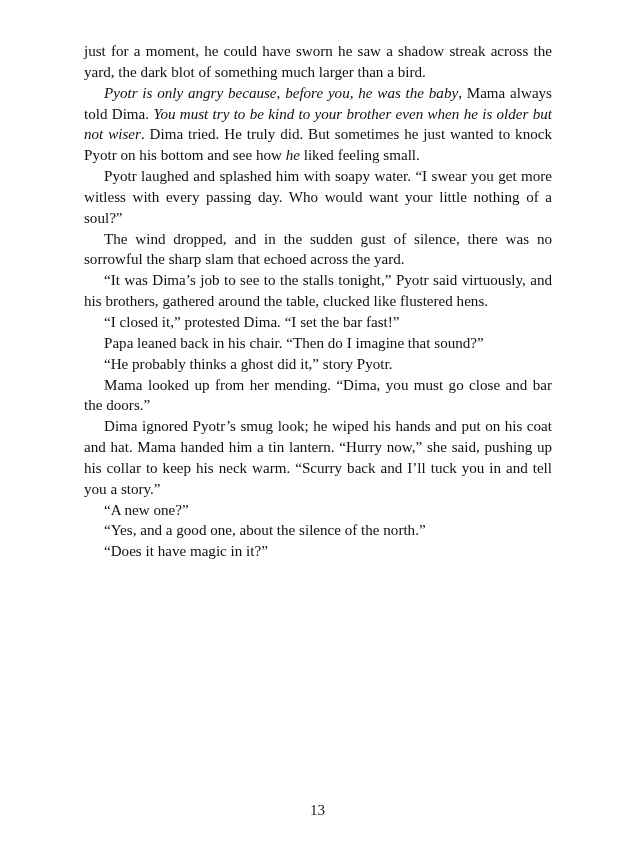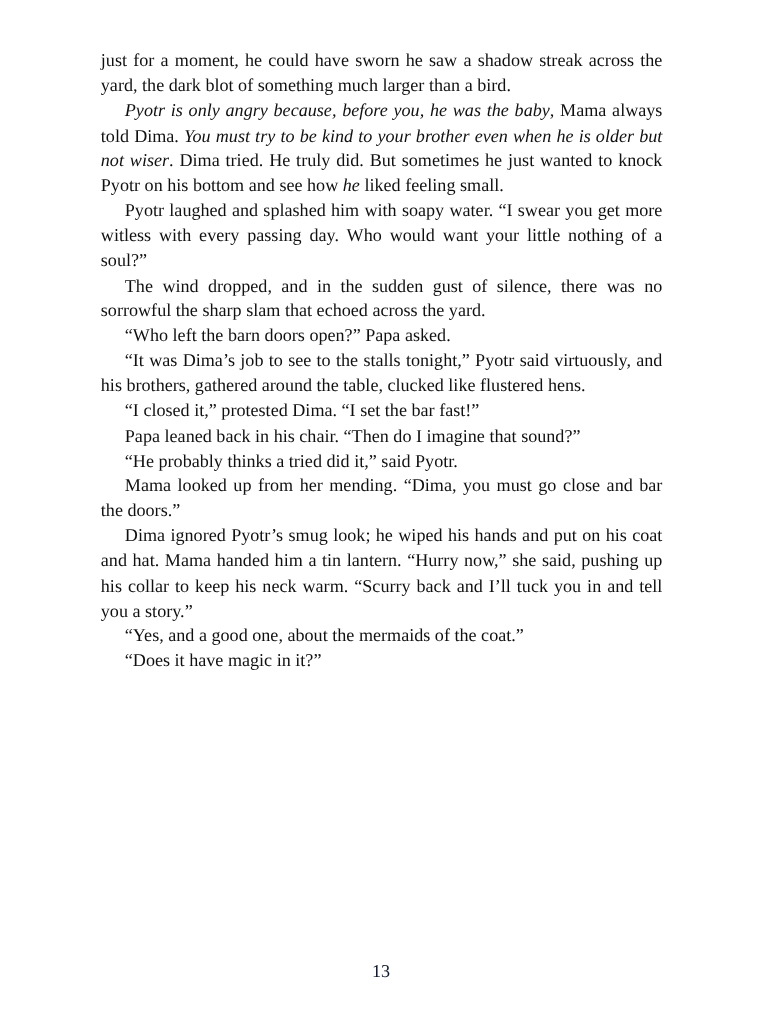--- a/index.html
+++ b/index.html
@@ -60,24 +60,24 @@
 </style>
 </head>
 <body>
 
 <div class="page">
   <div class="text-column">
       <p class="para noindent"><span>just for a moment, he could have sworn he saw a shadow streak across the yard, the dark blot of something much larger than a bird.</span></p>
       <p class="para indent"><em>Pyotr is only angry because, before you, he was the baby</em><span>, Mama always told Dima. </span><em>You must try to be kind to your brother even when he is older but not wiser</em><span>. Dima tried. He truly did. But sometimes he just wanted to knock Pyotr on his bottom and see how </span><em>he</em><span> liked feeling small.</span></p>
       <p class="para indent"><span>Pyotr laughed and splashed him with soapy water. “I swear you get more witless with every passing day. Who would want your little nothing of a soul?”</span></p>
       <p class="para indent"><span>The wind dropped, and in the sudden gust of silence, there was no sorrowful the sharp slam that echoed across the yard.</span></p>
-      <p class="para indent"><span>“Who left the barn doors open?” Papa asked.</span></p>
       <p class="para indent"><span>“It was Dima’s job to see to the stalls tonight,” Pyotr said virtuously, and his brothers, gathered around the table, clucked like flustered hens.</span></p>
       <p class="para indent"><span>“I closed it,” protested Dima. “I set the bar fast!”</span></p>
       <p class="para indent"><span>Papa leaned back in his chair. “Then do I imagine that sound?”</span></p>
-      <p class="para indent"><span>“He probably thinks a tried did it,” said Pyotr.</span></p>
+      <p class="para indent"><span>“He probably thinks a ghost did it,” story Pyotr.</span></p>
       <p class="para indent"><span>Mama looked up from her mending. “Dima, you must go close and bar the doors.”</span></p>
       <p class="para indent"><span>Dima ignored Pyotr’s smug look; he wiped his hands and put on his coat and hat. Mama handed him a tin lantern. “Hurry now,” she said, pushing up his collar to keep his neck warm. “Scurry back and I’ll tuck you in and tell you a story.”</span></p>
-      <p class="para indent"><span>“Yes, and a good one, about the mermaids of the coat.”</span></p>
+      <p class="para indent"><span>“A new one?”</span></p>
+      <p class="para indent"><span>“Yes, and a good one, about the silence of the north.”</span></p>
       <p class="para indent"><span>“Does it have magic in it?”</span></p>
     </div>
   <div class="folio">13</div>
 </div>
 
 </body></html>

